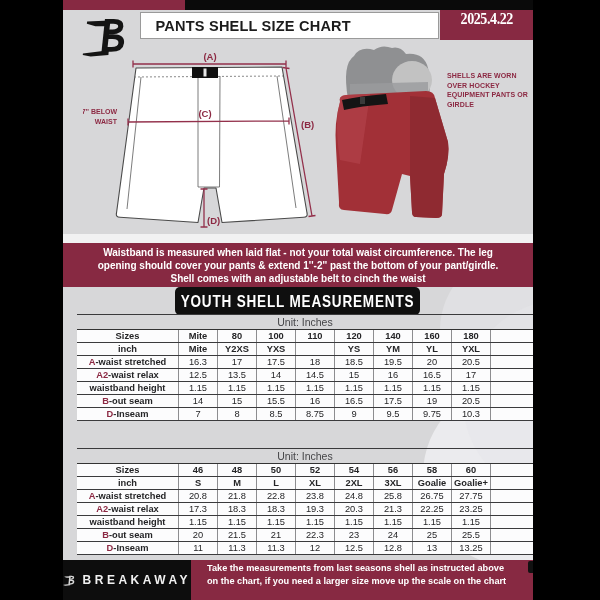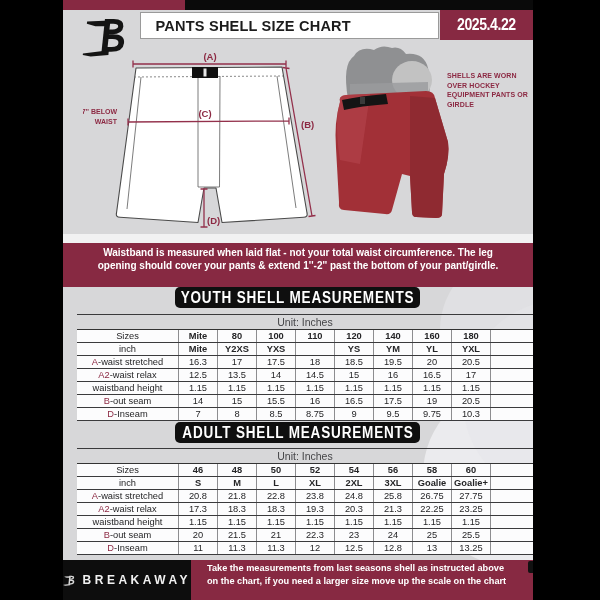--- a/index.html
+++ b/index.html
@@ -7,50 +7,50 @@
   #stage{position:relative;width:600px;height:600px;background:#000;}
   .page{position:absolute;left:63px;top:0;width:470px;height:600px;background:#d7d7d9;overflow:hidden;}
   
   .topbar-maroon{position:absolute;left:0;top:0;width:122px;height:10px;background:#872942;}
   .topbar-black{position:absolute;left:122px;top:0;width:348px;height:10px;background:#0a0a0a;}
   
   .title-box{position:absolute;left:77px;top:12px;width:299px;height:27px;background:#fff;
     border:1px solid #9a9a9a;box-sizing:border-box;display:flex;align-items:center;}
   .title-box span{font-size:15px;font-weight:700;color:#1c1c1c;letter-spacing:.2px;padding-left:15px;transform:scaleX(.97);transform-origin:left;}
   .date-box{position:absolute;left:377px;top:10px;width:93px;height:30px;background:#872942;
-    display:flex;align-items:center;justify-content:center;}
+    display:flex;align-items:flex-start;justify-content:center;font-family:Liberation Serif, serif;}
   .date-box span{color:#fff;font-weight:700;font-size:16px;letter-spacing:-.5px;transform:scaleX(.88);}
   .logo{position:absolute;left:17px;top:11px;}
   
   .wm{position:absolute;left:0;top:0;}
   
   .diagram{position:absolute;left:20px;top:46px;}
   .photo{position:absolute;left:267px;top:44px;}
   .photo-note{position:absolute;left:384px;top:71px;width:82px;font-size:7px;line-height:9.5px;
     font-weight:700;color:#8c2943;text-transform:uppercase;letter-spacing:.1px;}
   
   .white-strip{position:absolute;left:0;top:234px;width:470px;height:9px;background:#f1f1f2;}
   .maroon-band{position:absolute;left:0;top:243px;width:470px;height:44px;background:#872942;
     color:#fff;font-weight:700;font-size:10px;line-height:13px;text-align:center;padding-top:3px;box-sizing:border-box;}
   .maroon-band div{white-space:nowrap;}
-  .banner{position:absolute;left:112px;width:245px;height:21px;background:#0f0f0f;border-radius:5px;
+  .banner{position:absolute;left:112px;width:245px;height:28px;background:#0f0f0f;border-radius:5px;
     display:flex;align-items:center;justify-content:center;}
   .banner span{color:#fff;font-weight:700;font-size:16.5px;letter-spacing:1px;white-space:nowrap;transform:scaleX(.82);}
   .banner.youth{top:287px;} .banner.adult{top:422px;}
   
   .unit{position:absolute;left:14px;width:456px;height:13px;border-top:1.5px solid #3a3a3c;
     text-align:center;font-size:10.5px;color:#454548;padding-top:1px;box-sizing:content-box;}
   .unit.youth{top:314px;} .unit.adult{top:448px;}
   .mtable{position:absolute;left:14px;width:456px;background:#fcfcfd;border-top:1px solid #333;}
   .mtable.youth{top:329px;} .mtable.adult{top:463px;}
   .trow{display:grid;grid-template-columns:101px repeat(8,39px) 1fr;height:12px;border-bottom:1px solid #3b3b3d;}
   .tcell{border-left:1px solid #8d8d90;display:flex;align-items:center;justify-content:center;
     font-size:9.3px;color:#252527;overflow:hidden;white-space:nowrap;}
   .tcell:first-child{border-left:none;}
-  .tlabel{font-weight:400;}
+  .tlabel{font-weight:700;}
   .pfx{color:#8c2943;}
   .thead .tval{font-weight:700;}
   .tspacer{border-left:1px solid #8d8d90;}
   
   .footer-black{position:absolute;left:0;top:560px;width:128px;height:40px;background:#0d0d0d;
     display:flex;align-items:center;justify-content:center;gap:7px;}
   .footer-black .brand{color:#f0f0f0;font-size:12px;font-weight:700;letter-spacing:3.5px;}
   .footer-maroon{position:absolute;left:128px;top:560px;width:342px;height:55px;background:#872942;
     color:#fff;font-weight:700;font-size:9.2px;line-height:12.6px;padding:2px 4px 0 16px;box-sizing:border-box;}
   .footer-maroon div{white-space:nowrap;}
@@ -123,20 +123,21 @@
       <path d="M10,58 Q8,52 16,51 L40,50 L30,120 L10,116 Q4,78 10,58 Z" fill="#b2424a" opacity="0.7"></path>
       <path d="M12,56 Q30,52 56,50 L58,60 Q30,62 14,66 Z" fill="#141414"></path>
       <rect x="30" y="53" width="5" height="7" fill="#3a3a3a"></rect>
     </svg>
     <div class="photo-note">SHELLS ARE WORN OVER HOCKEY EQUIPMENT PANTS OR GIRDLE</div>
 
     <div class="white-strip"></div>
     <div class="maroon-band">
       <div>Waistband is measured when laid flat - not your total waist circumference. The leg</div>
       <div>opening should cover your pants &amp; extend 1''-2'' past the bottom of your pant/girdle.</div>
+      <div>Shell comes with an adjustable belt to cinch the waist</div>
     </div>
 
     <div class="banner youth">
       <span>YOUTH SHELL MEASUREMENTS</span>
     </div>
     <div class="unit youth">Unit: Inches</div>
     <div class="mtable youth">
         <div class="trow thead">
           <div class="tcell tlabel">Sizes</div>
           <div class="tcell tval">Mite</div>
@@ -216,23 +217,20 @@
           <div class="tcell tval">8.5</div>
           <div class="tcell tval">8.75</div>
           <div class="tcell tval">9</div>
           <div class="tcell tval">9.5</div>
           <div class="tcell tval">9.75</div>
           <div class="tcell tval">10.3</div>
           <div class="tcell tspacer"></div>
         </div>
       </div>
 
-    <div class="banner adult">
-      <span>ADULT SHELL MEASUREMENTS</span>
-    </div>
     <div class="unit adult">Unit: Inches</div>
     <div class="mtable adult">
         <div class="trow thead">
           <div class="tcell tlabel">Sizes</div>
           <div class="tcell tval">46</div>
           <div class="tcell tval">48</div>
           <div class="tcell tval">50</div>
           <div class="tcell tval">52</div>
           <div class="tcell tval">54</div>
           <div class="tcell tval">56</div>

